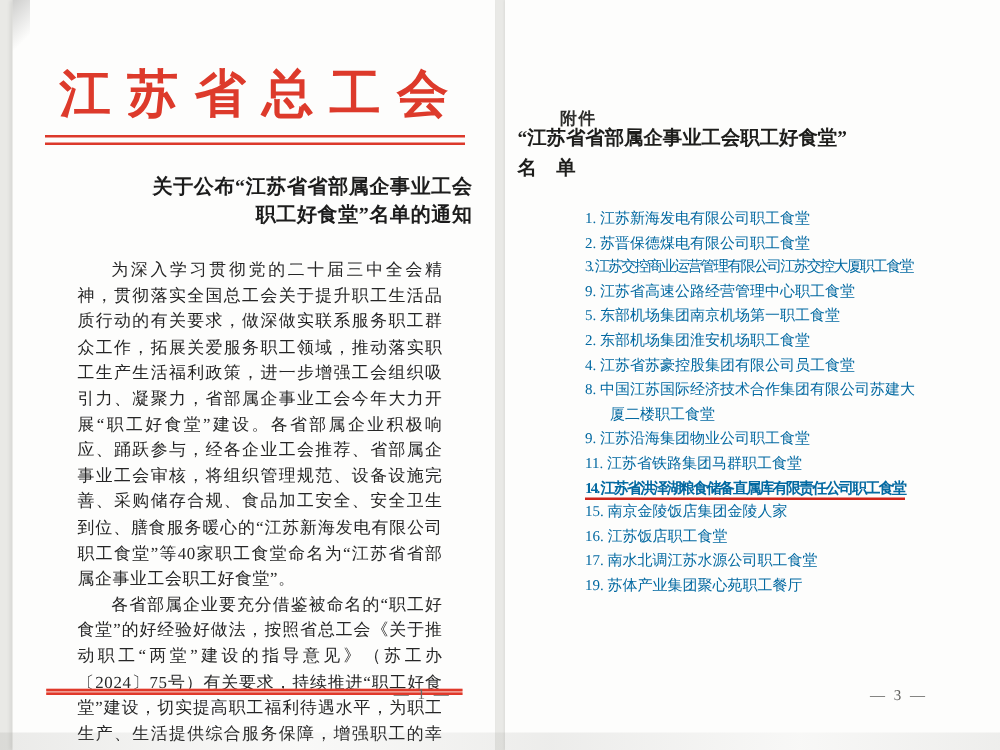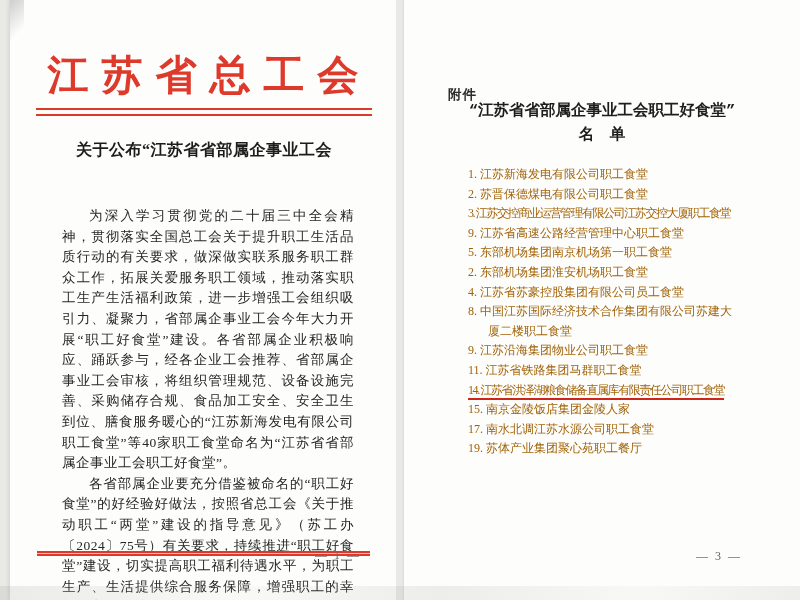--- a/index.html
+++ b/index.html
@@ -25,21 +25,21 @@
     text-align:center; color:#dd3a2b;
     font-size:41px; font-weight:bold; letter-spacing:13px; text-indent:13px;
     white-space:nowrap;
   }
   .double-rule {
     position:absolute; top:108px; left:26px; width:336px; height:8px;
     border-top:2px solid #dc392b; border-bottom:2px solid #dc392b;
   }
   .doc-title {
     position:absolute; top:138px; left:20px; width:348px;
-    text-align:center; font-weight:bold; font-size:16px; line-height:23px;
+    text-align:right; font-weight:bold; font-size:16px; line-height:23px;
     color:#1c1c1c; letter-spacing:.5px;
   }
   .notice-body {
     position:absolute; top:206px; left:52px; width:292px;
     font-size:13.5px; line-height:20.6px; letter-spacing:.5px;
     text-align:justify; color:#262626;
   }
   .notice-body .salutation { text-indent:0; }
   .notice-body p { text-indent:2em; text-align:justify; }
   .footer-rule-left {
@@ -52,47 +52,47 @@
     font-size:12px; color:#6a6a68; letter-spacing:2px; white-space:nowrap;
   }
 
   
   .attachment-label {
     position:absolute; top:58px; left:44px;
     font-weight:bold; font-size:13.5px; color:#2e2e2c; letter-spacing:1px;margin-top:28px;
   }
   .list-title {
     position:absolute; top:99px; left:10px; width:376px;
-    text-align:center; font-weight:bold; font-size:15.5px; line-height:24px;
+    text-align:left; font-weight:bold; font-size:15.5px; line-height:24px;
     color:#1d1d1b;
-    font-family:Liberation Mono, monospace;
   }
   .canteen-list {
     position:absolute; top:165px; left:64px; width:268px;
-    font-size:12px; line-height:19.6px; color:#a16207;
+    font-size:12px; line-height:19.6px; color:#0369a1;
   }
   .list-item { text-indent:-20px; padding-left:20px; }
   .list-item.tight { letter-spacing:-1.4px; }
-  .red-underline { border-bottom:2px solid #cf241a; padding-bottom:1px; }
+  .red-underline { border-bottom:2px solid #cf241a; padding-bottom:1px;font-weight:bold; }
   .page-num-right {
     position:absolute; top:549px; right:58px;
     font-size:12px; color:#5d5d5b; letter-spacing:2px; white-space:nowrap;
   }
 </style>
 </head>
 <body>
 
 <div class="scan">
 
   <div class="page page-left">
     <div class="corner-shade"></div>
     <div class="red-header">江苏省总工会</div>
     <div class="double-rule"></div>
     <div class="doc-title">
       <div>关于公布“江苏省省部属企事业工会</div>
+      <div>职工好食堂”名单的通知</div>
     </div>
     <div class="notice-body">
 
     <p>为深入学习贯彻党的二十届三中全会精神，贯彻落实全国总工会关于提升职工生活品质行动的有关要求，做深做实联系服务职工群众工作，拓展关爱服务职工领域，推动落实职工生产生活福利政策，进一步增强工会组织吸引力、凝聚力，省部属企事业工会今年大力开展“职工好食堂”建设。各省部属企业积极响应、踊跃参与，经各企业工会推荐、省部属企事业工会审核，将组织管理规范、设备设施完善、采购储存合规、食品加工安全、安全卫生到位、膳食服务暖心的“江苏新海发电有限公司职工食堂”等40家职工食堂命名为“江苏省省部属企事业工会职工好食堂”。</p>
         <p>各省部属企业要充分借鉴被命名的“职工好食堂”的好经验好做法，按照省总工会《关于推动职工“两堂”建设的指导意见》（苏工办〔2024〕75号）有关要求，持续推进“职工好食堂”建设，切实提高职工福利待遇水平，为职工生产、生活提供综合服务保障，增强职工的幸福感和获得感，为推</p>
       </div>
     <div class="footer-rule-left"></div>
     <div class="page-num-left">— 1 —</div>
   </div>
 
@@ -109,20 +109,21 @@
         <div class="list-item tight"><span>3. 江苏交控商业运营管理有限公司江苏交控大厦职工食堂</span></div>
         <div class="list-item"><span>9. 江苏省高速公路经营管理中心职工食堂</span></div>
         <div class="list-item"><span>5. 东部机场集团南京机场第一职工食堂</span></div>
         <div class="list-item"><span>2. 东部机场集团淮安机场职工食堂</span></div>
         <div class="list-item"><span>4. 江苏省苏豪控股集团有限公司员工食堂</span></div>
         <div class="list-item"><span>8. 中国江苏国际经济技术合作集团有限公司苏建大厦二楼职工食堂</span></div>
         <div class="list-item"><span>9. 江苏沿海集团物业公司职工食堂</span></div>
         <div class="list-item"><span>11. 江苏省铁路集团马群职工食堂</span></div>
         <div class="list-item tight"><span class="red-underline">14. 江苏省洪泽湖粮食储备直属库有限责任公司职工食堂</span></div>
         <div class="list-item"><span>15. 南京金陵饭店集团金陵人家</span></div>
+        <div class="list-item"><span>16. 江苏饭店职工食堂</span></div>
         <div class="list-item"><span>17. 南水北调江苏水源公司职工食堂</span></div>
         <div class="list-item"><span>19. 苏体产业集团聚心苑职工餐厅</span></div>
       </div>
     <div class="page-num-right">— 3 —</div>
   </div>
 
   <div class="bottom-noise"></div>
 </div>
 
 </body></html>

